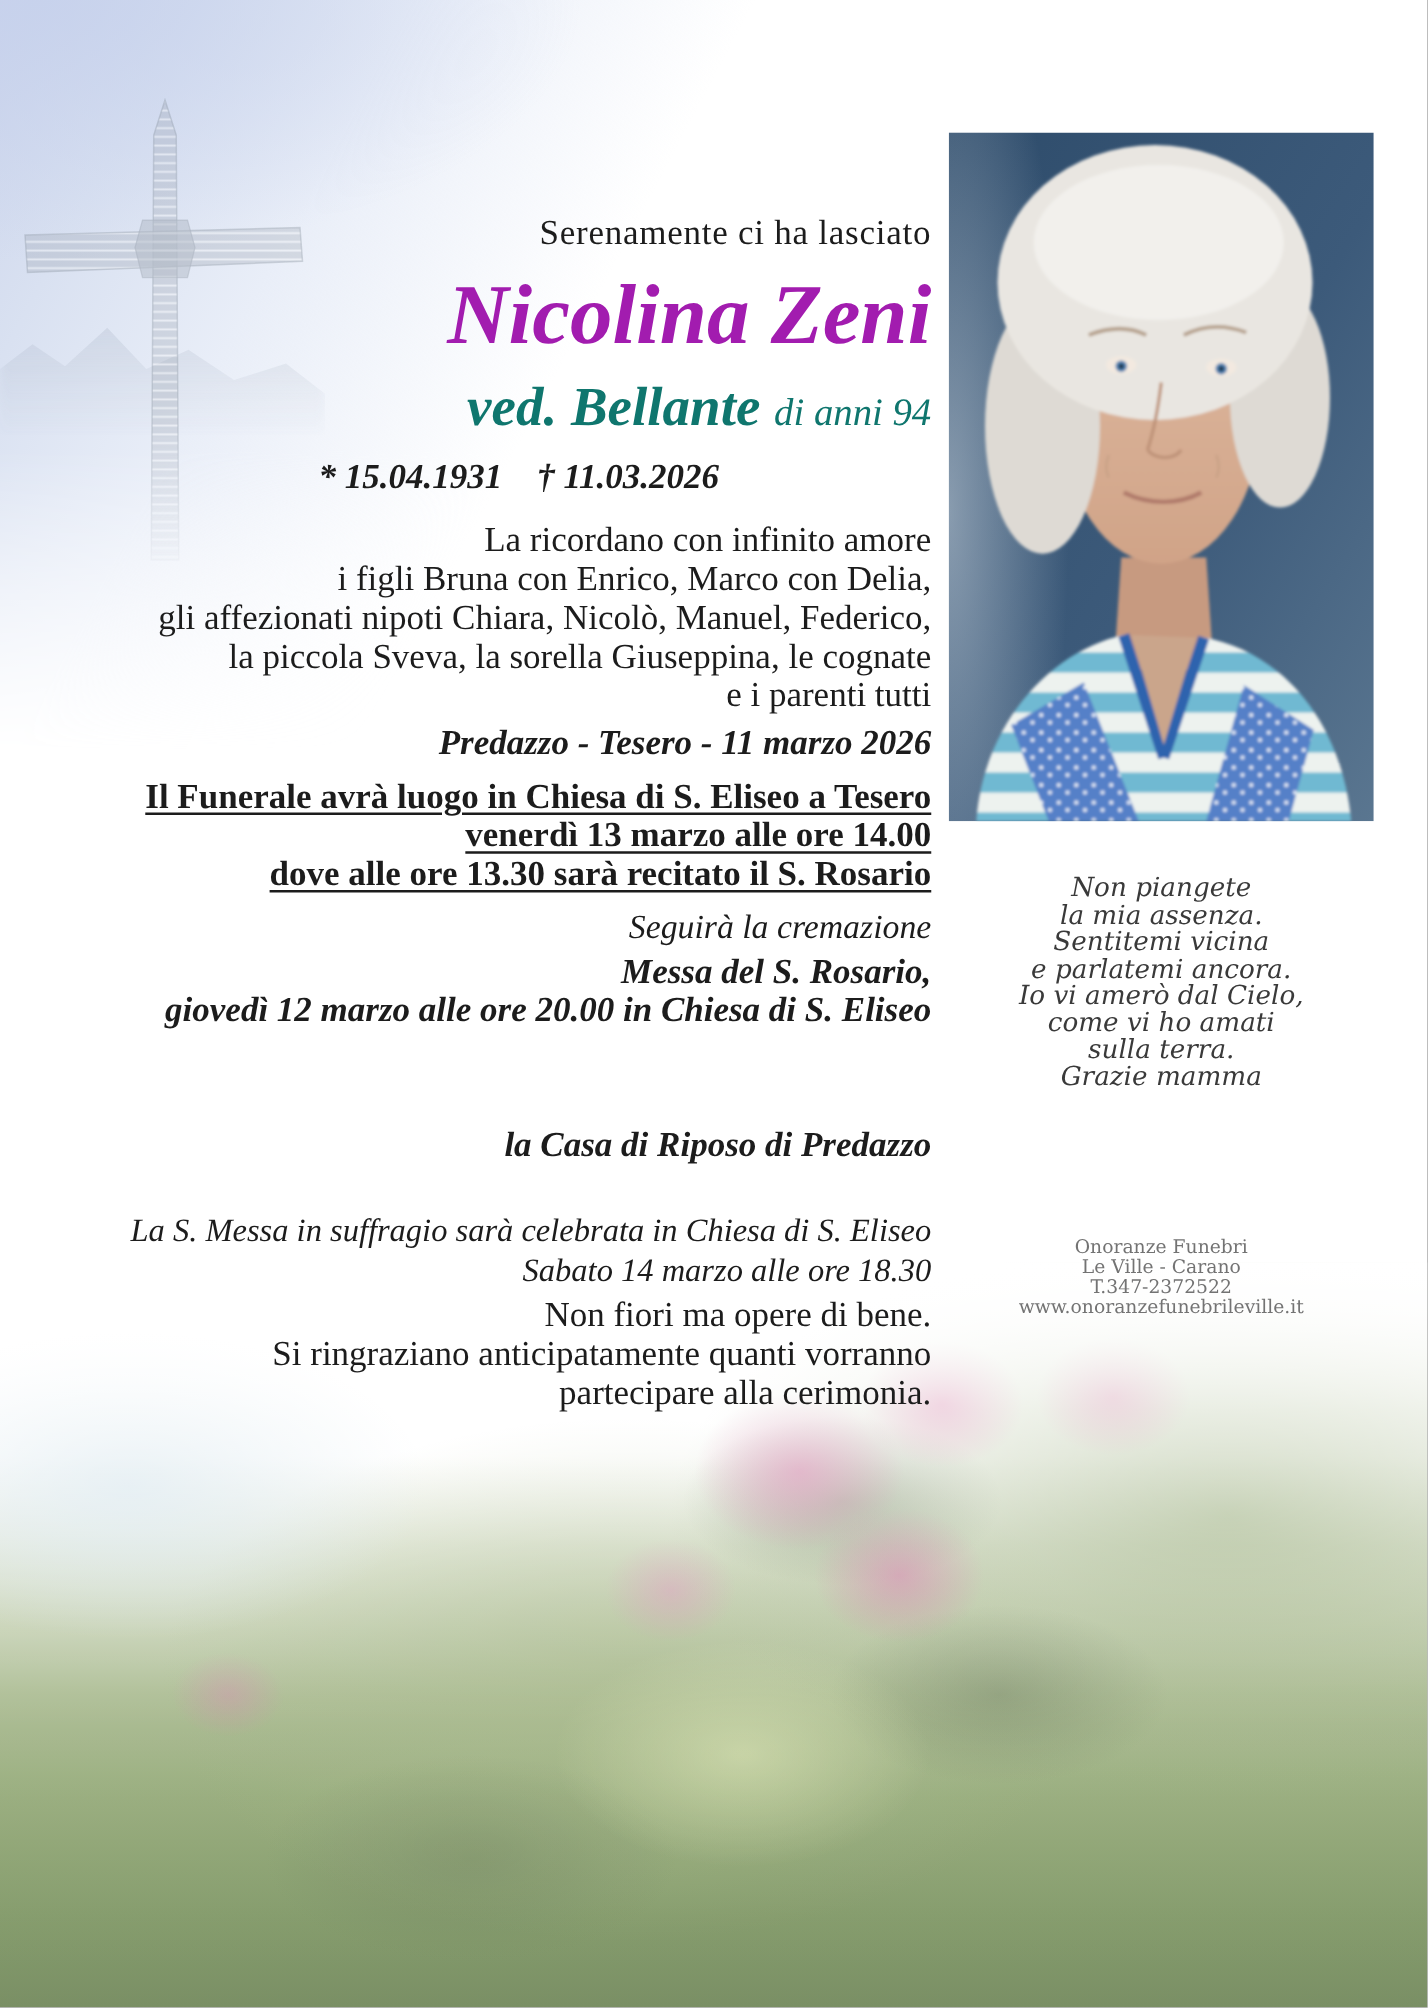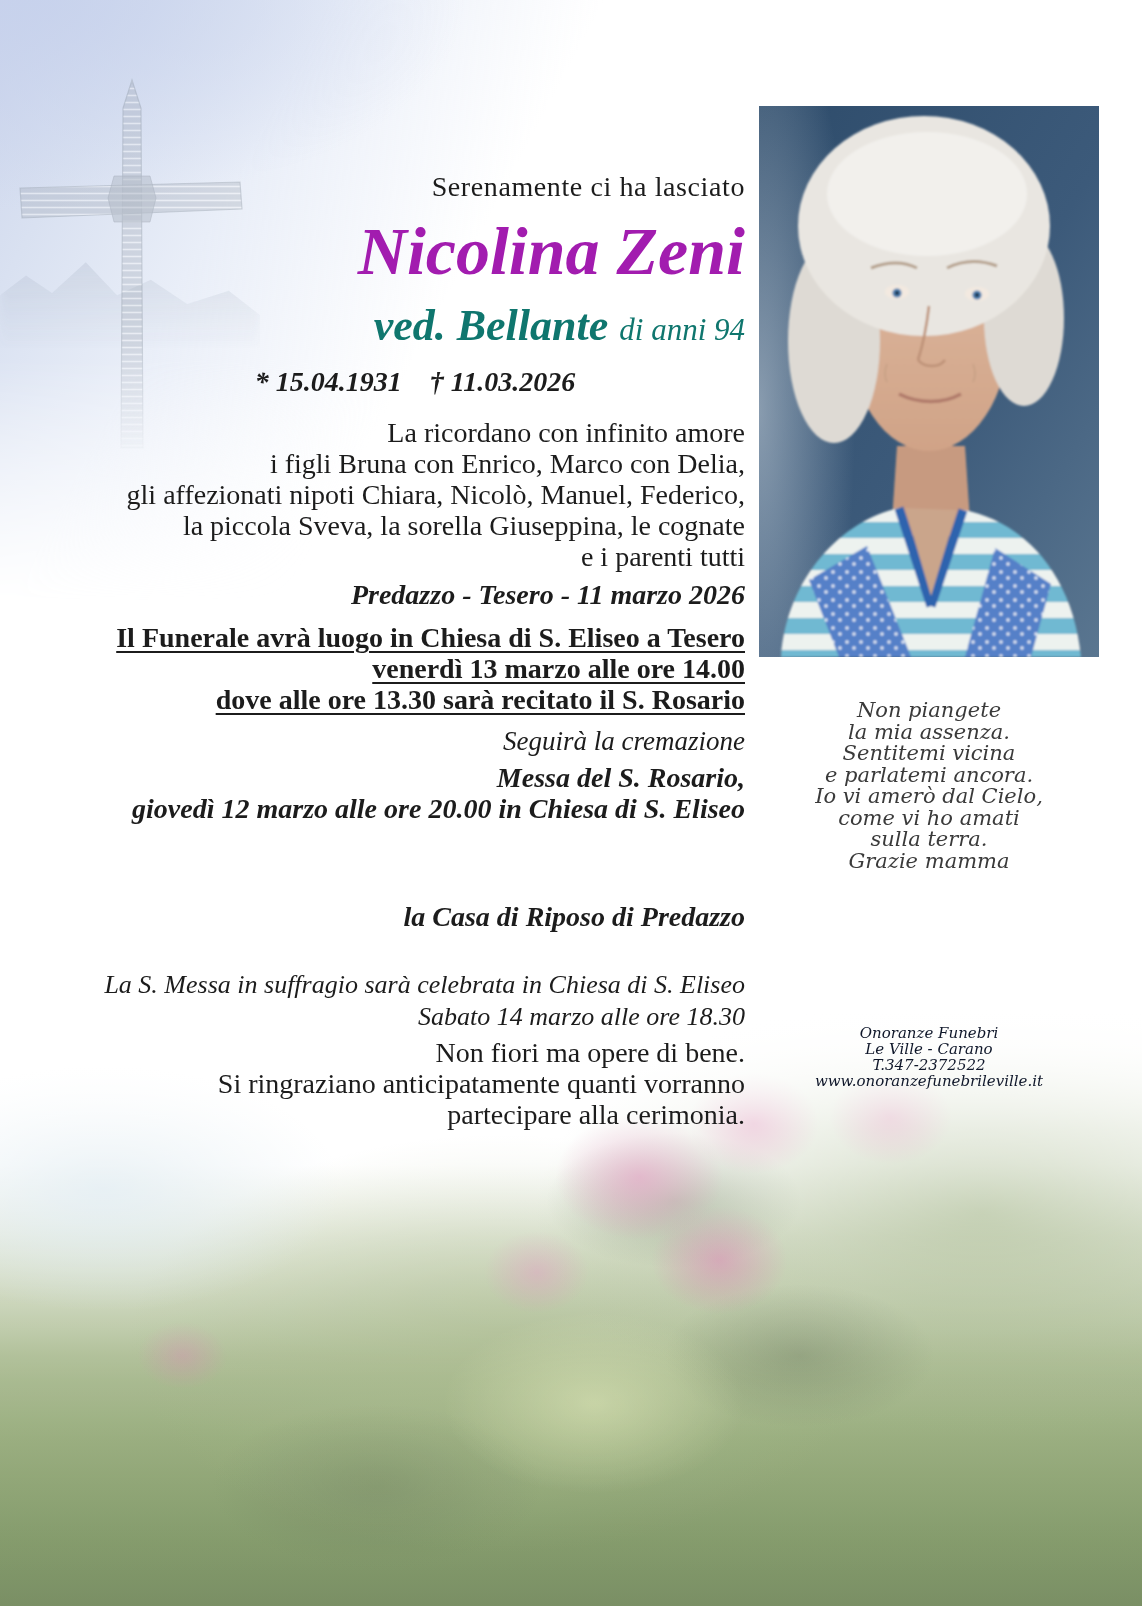--- a/index.html
+++ b/index.html
@@ -65,21 +65,21 @@
   .thanks{top:830px; font-size:26px; line-height:32px; font-style:italic;}
   .rest{top:901px; font-size:28px; line-height:31px; font-style:italic; font-weight:bold;}
   .mass{top:969px; font-size:26px; line-height:32px; font-style:italic;}
   .closing{top:1037px; font-size:28px; line-height:31px;}
   
   .right-col{position:absolute; left:759px; top:0; width:340px; height:100%; z-index:3;}
   .right-col > div{position:absolute; width:100%; text-align:center;}
   .photo{top:106px; height:551px; line-height:0;}
   .photo svg{width:340px; height:551px; display:block;}
   .poem{top:676px; font-family:"DejaVu Serif", serif; font-style:italic; font-size:21px; line-height:21.5px; color:#3a3a3a;margin-top:24px;}
-  .funeral-home{top:989px; font-family:"DejaVu Serif", serif; font-style:italic; font-size:15px; line-height:16px; color:#0f172a;margin-top:36px;}
+  .funeral-home{top:989px; font-family:"DejaVu Serif", serif; font-size:15px; line-height:16px; color:#737373;}
 </style>
 </head>
 <body>
 
 <div class="page">
 
   <div class="sky"></div>
   <div class="mountains"></div>
 
   <svg class="cross-svg" viewBox="0 0 232 392" aria-hidden="true">

